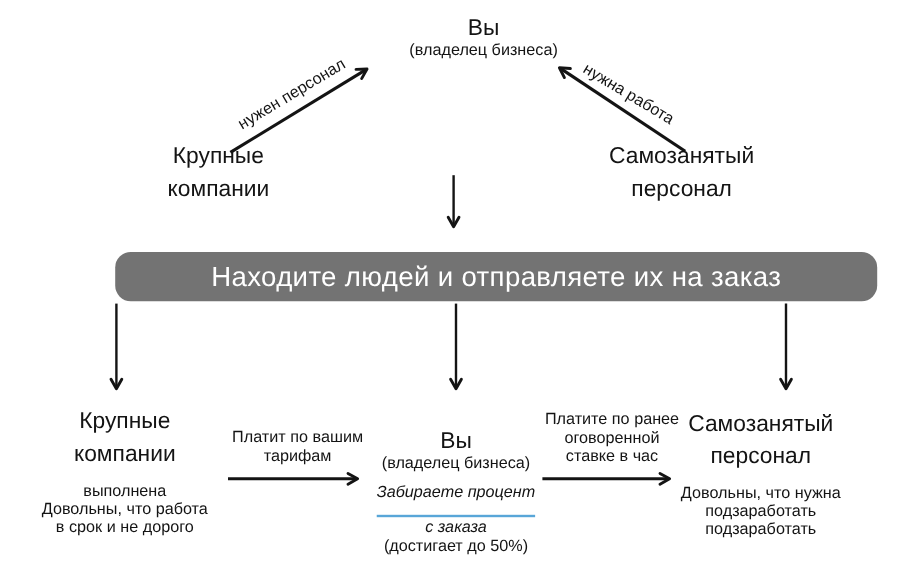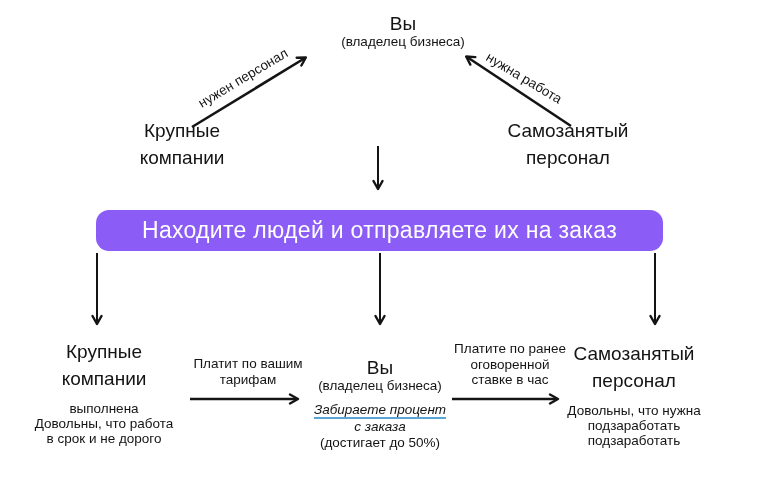--- a/index.html
+++ b/index.html
@@ -17,30 +17,30 @@
   .title-md{font-size:19px;line-height:21px;font-weight:400;}
   .sub{font-size:13.5px;line-height:15.5px;}
   .small{font-size:13.5px;line-height:15.5px;}
   .desc{font-size:13.5px;line-height:15px;margin-top:9px;}
   .rot-label{
     position:absolute;font-size:13.5px;white-space:nowrap;
   }
   .rot-left{left:243px;top:78px;transform:translate(-50%,-50%) rotate(-31deg);}
   .rot-right{left:524px;top:78px;transform:translate(-50%,-50%) rotate(31deg);}
   .banner{
-    position:absolute;left:96px;top:210px;width:567px;height:41px;
-    background:#8b5cf6;color:#ffffff;border-radius:13px;
+    position:absolute;left:96px;top:210px;width:635px;height:41px;
+    background:#737373;color:#ffffff;border-radius:13px;
     display:flex;align-items:center;justify-content:center;
     font-size:23px;letter-spacing:.3px;
   }
   .italic{font-style:italic;}
   .underline-accent{
     display:inline-block;
     border-bottom:2px solid #58a6d8;
-    padding-bottom:0px;
+    padding-bottom:12px;
   }
   .commission{margin-top:8px;font-size:13.5px;line-height:15.5px;}
 </style>
 </head>
 <body>
 
 <div class="canvas">
 
   <svg class="arrows" width="758" height="479" viewBox="0 0 758 479">
     <defs>

